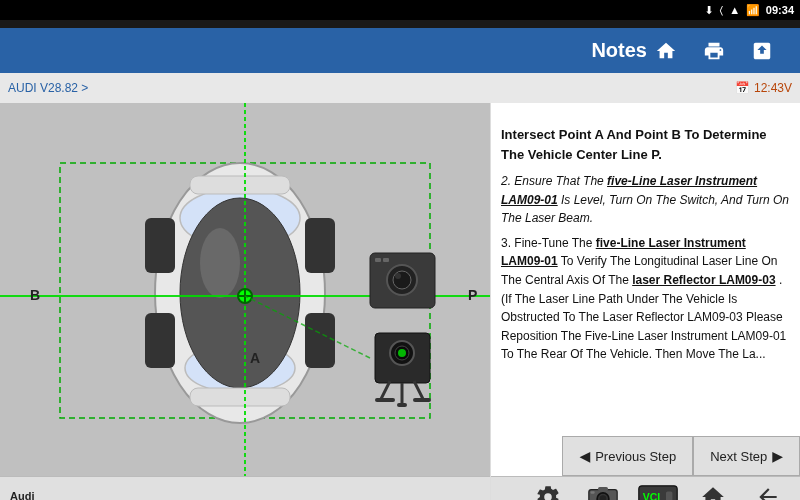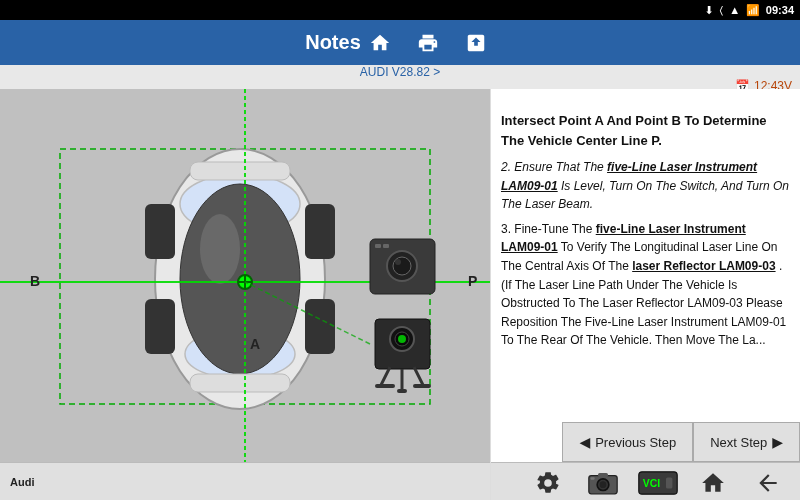--- a/index.html
+++ b/index.html
@@ -20,22 +20,23 @@
     }
     #status-bar .time { font-weight: bold; }
 
     
     #nav-bar {
       width: 800px;
       height: 45px;
       background: #2962a6;
       display: flex;
       align-items: center;
-      padding: 0 10px;
-      justify-content: center;
+      padding: 0 19px;
+      justify-content: flex-end;
+      margin-top: 8px;
     }
     #nav-bar .title {
       color: #fff;
       font-size: 20px;
       font-weight: bold;
     }
     #nav-bar .nav-icons {
       display: flex;
       gap: 10px;
       align-items: center;
@@ -47,28 +48,27 @@
       align-items: center;
       justify-content: center;
       cursor: pointer;
       border-radius: 4px;
     }
     #nav-bar .nav-icon-btn svg { fill: #fff; }
 
     
     #breadcrumb {
       width: 800px;
-      height: 24px;
+      height: 30px;
       background: #e8e8e8;
       display: flex;
       align-items: center;
       padding: 0 8px;
       font-size: 12px;
       color: #2962a6;
-      flex-direction: column;
     }
     #breadcrumb .version { color: #2962a6; font-size: 12px; }
     #breadcrumb .timestamp {
       margin-left: auto;
       color: #b8460a;
       font-size: 12px;
       display: flex;
       align-items: center;
       gap: 4px;
     }

